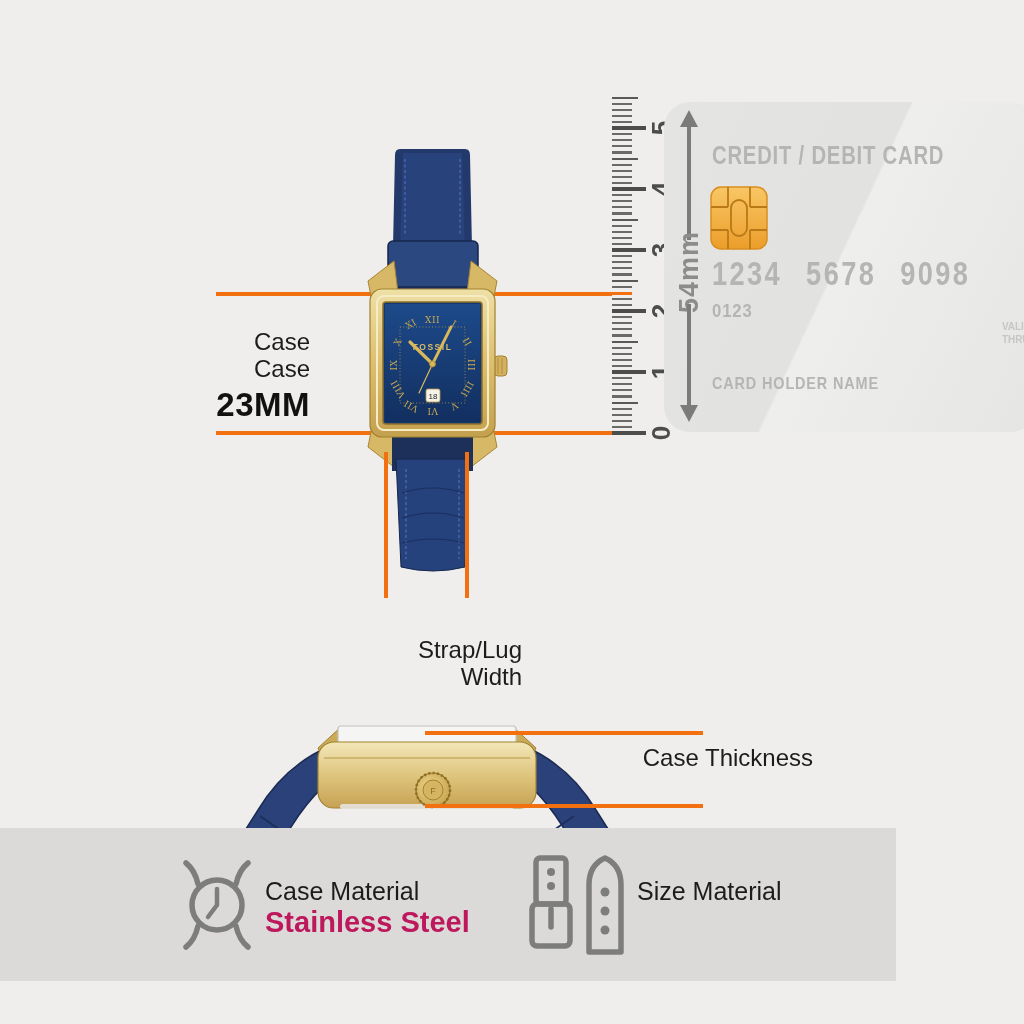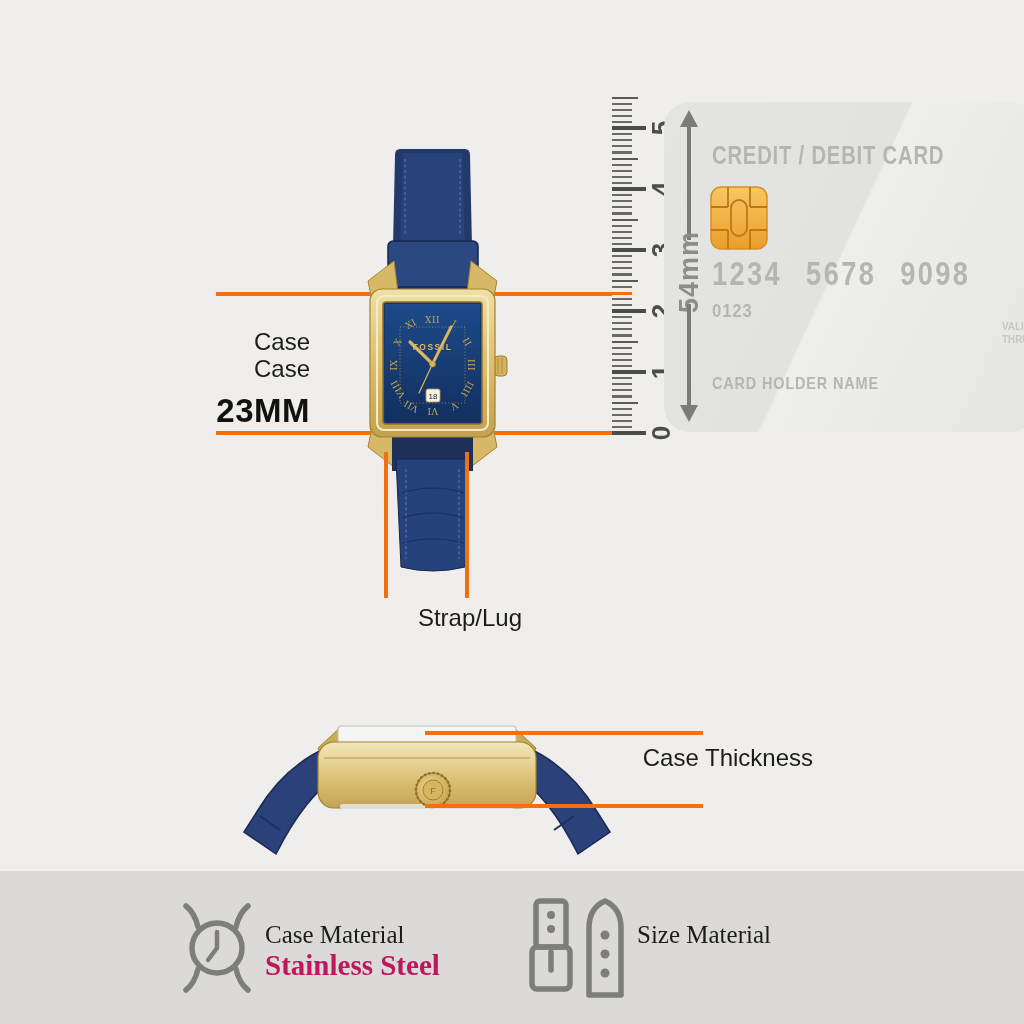--- a/index.html
+++ b/index.html
@@ -11,21 +11,21 @@
   }
   .abs{position:absolute;}
 
   
   .h-line{position:absolute;height:4px;background:#f2700f;}
   .v-line{position:absolute;width:4px;background:#f2700f;}
 
   
   .label-block{position:absolute;text-align:right;}
   .label-line{font-size:24px;line-height:27px;color:#1c1c1a;}
-  .value-line{font-size:33px;line-height:38px;font-weight:bold;color:#111110;margin-top:10px;letter-spacing:0.5px;}
+  .value-line{font-size:33px;line-height:38px;font-weight:bold;color:#111110;margin-top:4px;letter-spacing:0.5px;}
 
   
   #ruler{position:absolute;left:612px;top:100px;width:72px;height:345px;}
   #ruler .tick{position:absolute;left:0;}
   #ruler .tick.major {width:34px;height:4px;  background:#4c4c4a;margin-top:-2px;}
   #ruler .tick.medium{width:26px;height:2.6px;background:#59595
 7;margin-top:-1px;}
   #ruler .tick.medium{width:26px;height:2.6px;background:#595957;margin-top:-1px;}
   #ruler .tick.minor {width:20px;height:2.2px;background:#6a6a68;margin-top:-1px;}
   #ruler .tick.orange{background:#f2700f;height:3.5px;}
@@ -61,21 +61,21 @@
     font-size:27px;font-weight:bold;color:#8c8c8a;letter-spacing:1px;
   }
 
   
   .numeral{font-family:"DejaVu Serif",serif;font-size:9px;fill:#c9a84e;text-anchor:middle;dominant-baseline:central;letter-spacing:0.5px;}
   #fossil-logo{font-family:"Liberation Sans",sans-serif;font-size:8.5px;font-weight:bold;fill:#d9bc64;letter-spacing:1.5px;text-anchor:middle;}
   #date-text{font-family:"Liberation Sans",sans-serif;font-size:8px;fill:#222;text-anchor:middle;}
   #crown-mark{font-family:"Liberation Sans",sans-serif;font-size:9px;fill:#8f6f26;text-anchor:middle;}
 
   
-  #footer{position:absolute;left:0;top:871px;width:1024px;height:153px;background:#dbdad8;font-family:Liberation Serif, serif;}
+  #footer{position:absolute;left:0;top:828px;width:896px;height:153px;background:#dbdad8;}
   .footer-col{position:absolute;display:flex;flex-direction:column;}
   .footer-label{font-size:25px;line-height:29px;color:#1c1c1a;}
   .footer-value{font-size:29px;line-height:33px;font-weight:bold;color:#be185d;}
 </style>
 </head>
 <body>
 
 <div class="h-line" style="left:216px;top:292px;width:396px;"></div>
 <div class="h-line" style="left:216px;top:431px;width:396px;"></div>
 
@@ -156,22 +156,23 @@
 </svg>
 
 <div class="label-block" style="left:120px;top:328px;width:190px;">
   <div class="label-line">Case</div>
   <div class="label-line">Case</div>
   <div class="value-line">23MM</div>
 </div>
 
 <div class="v-line" style="left:384px;top:452px;height:146px;"></div>
 <div class="v-line" style="left:465px;top:452px;height:146px;"></div>
-<div class="label-block" style="left:332px;top:604px;width:190px;">
+<div class="label-block" style="left:332px;top:636px;width:190px;">
   <div class="label-line">Strap/Lug</div>
+  <div class="label-line">Width</div>
 </div>
 
 <div id="ruler">
     <div class="tick major" style="top: 333px;"></div>
     <div class="tick minor" style="top: 326.9px;"></div>
     <div class="tick minor" style="top: 320.8px;"></div>
     <div class="tick minor" style="top: 314.7px;"></div>
     <div class="tick minor" style="top: 308.6px;"></div>
     <div class="tick medium" style="top: 302.5px;"></div>
     <div class="tick minor" style="top: 296.4px;"></div>

